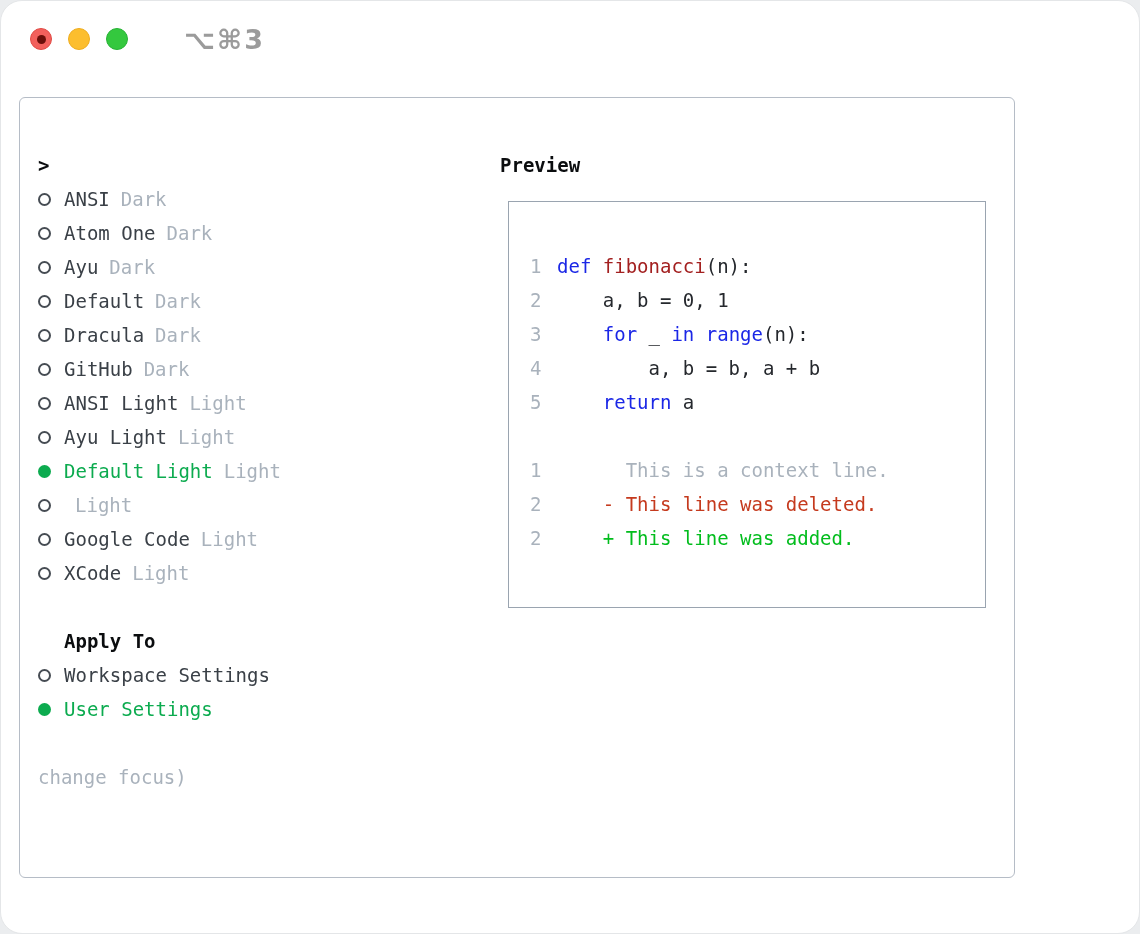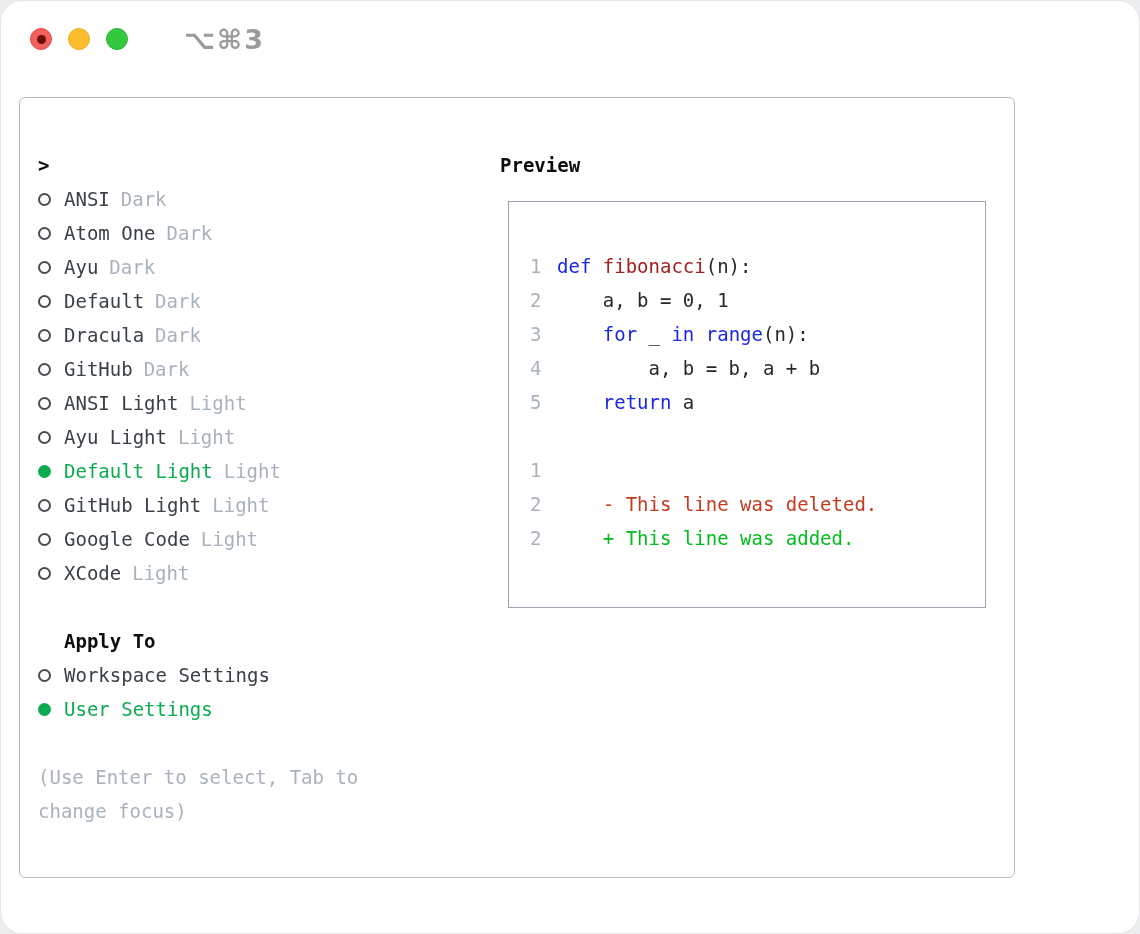--- a/index.html
+++ b/index.html
@@ -162,21 +162,20 @@
             <span class="gutter">
               <span class="dot filled"></span>
             </span>
             <span class="label selected">Default Light</span>
             <span class="variant">Light</span>
           </div>
           <div class="row">
             <span class="gutter">
               <span class="dot"></span>
             </span>
-            <span class="label">GitHub Light</span>
             <span class="variant">Light</span>
           </div>
           <div class="row">
             <span class="gutter">
               <span class="dot"></span>
             </span>
             <span class="label">Google Code</span>
             <span class="variant">Light</span>
           </div>
           <div class="row">
@@ -205,21 +204,20 @@
           <div class="row">
             <span class="gutter">
               <span class="dot filled"></span>
             </span>
             <span class="label selected">User Settings</span>
           </div>
         </div>
 
       <div class="spacer"></div>
 
-      <div class="help">(Use Enter to select, Tab to</div>
       <div class="help">change focus)</div>
     </div>
 
     <div class="right-col">
       <div class="row">
         <span class="hdr">Preview</span>
       </div>
       <div class="preview-box">
         <div id="code-lines">
             <div class="pline">
@@ -240,20 +238,21 @@
             </div>
             <div class="pline">
               <span class="pnum">5</span>
               <span class="ptxt"><span class="tk-plain">    </span><span class="tk-keyword">return</span><span class="tk-plain"> a</span></span>
             </div>
           </div>
         <div class="pline"></div>
         <div id="diff-lines">
             <div class="pline">
               <span class="pnum">1</span>
+              <span class="ptxt"><span class="tk-context">      This is a context line.</span></span>
             </div>
             <div class="pline">
               <span class="pnum">2</span>
               <span class="ptxt"><span class="tk-deleted">    - This line was deleted.</span></span>
             </div>
             <div class="pline">
               <span class="pnum">2</span>
               <span class="ptxt"><span class="tk-added">    + This line was added.</span></span>
             </div>
           </div>

